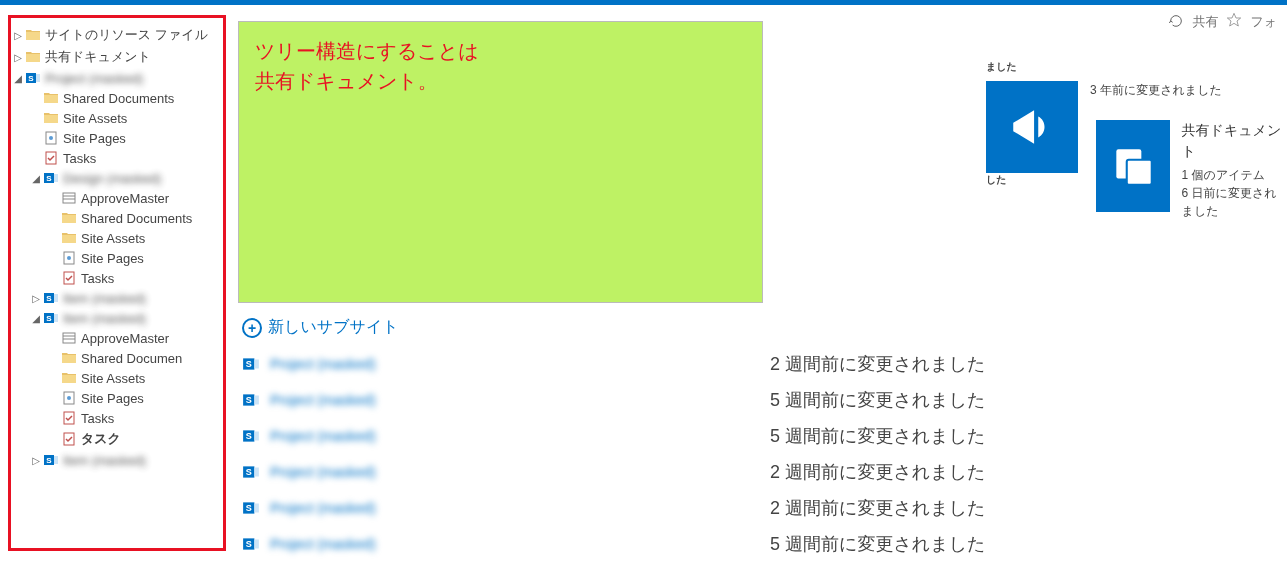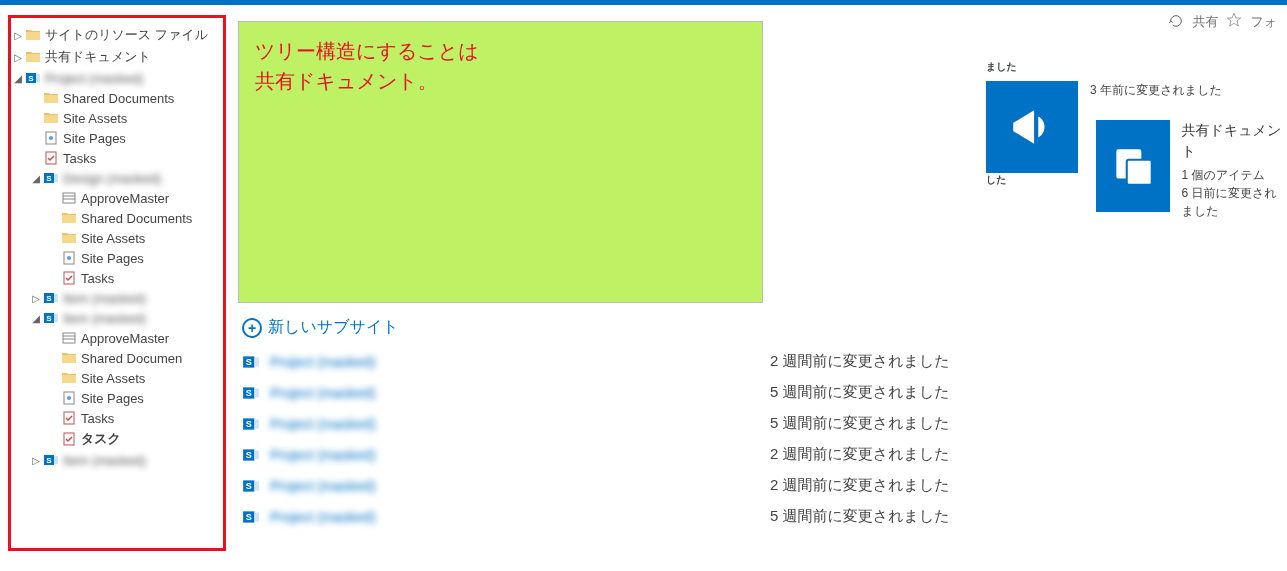--- a/index.html
+++ b/index.html
@@ -155,21 +155,21 @@
     margin-right: 10px;
   }
   .subsite-row .s-name {
     color: #0072c6;
     font-size: 14px;
     width: 500px;
     filter: blur(3px);
   }
   .subsite-row .s-date {
     color: #444;
-    font-size: 15px;
+    font-size: 18px;
   }
   .star-icon { color: #888; font-size: 16px; }
   .star-icon svg { width:16px; height:16px; fill:none; stroke:#888; stroke-width:1.2;}
   .refresh-icon svg { width:16px; height:16px; fill:none; stroke:#555; stroke-width:1.4;}
 </style>
 </head>
 <body>
 
 <div class="top-bar"></div>
 

